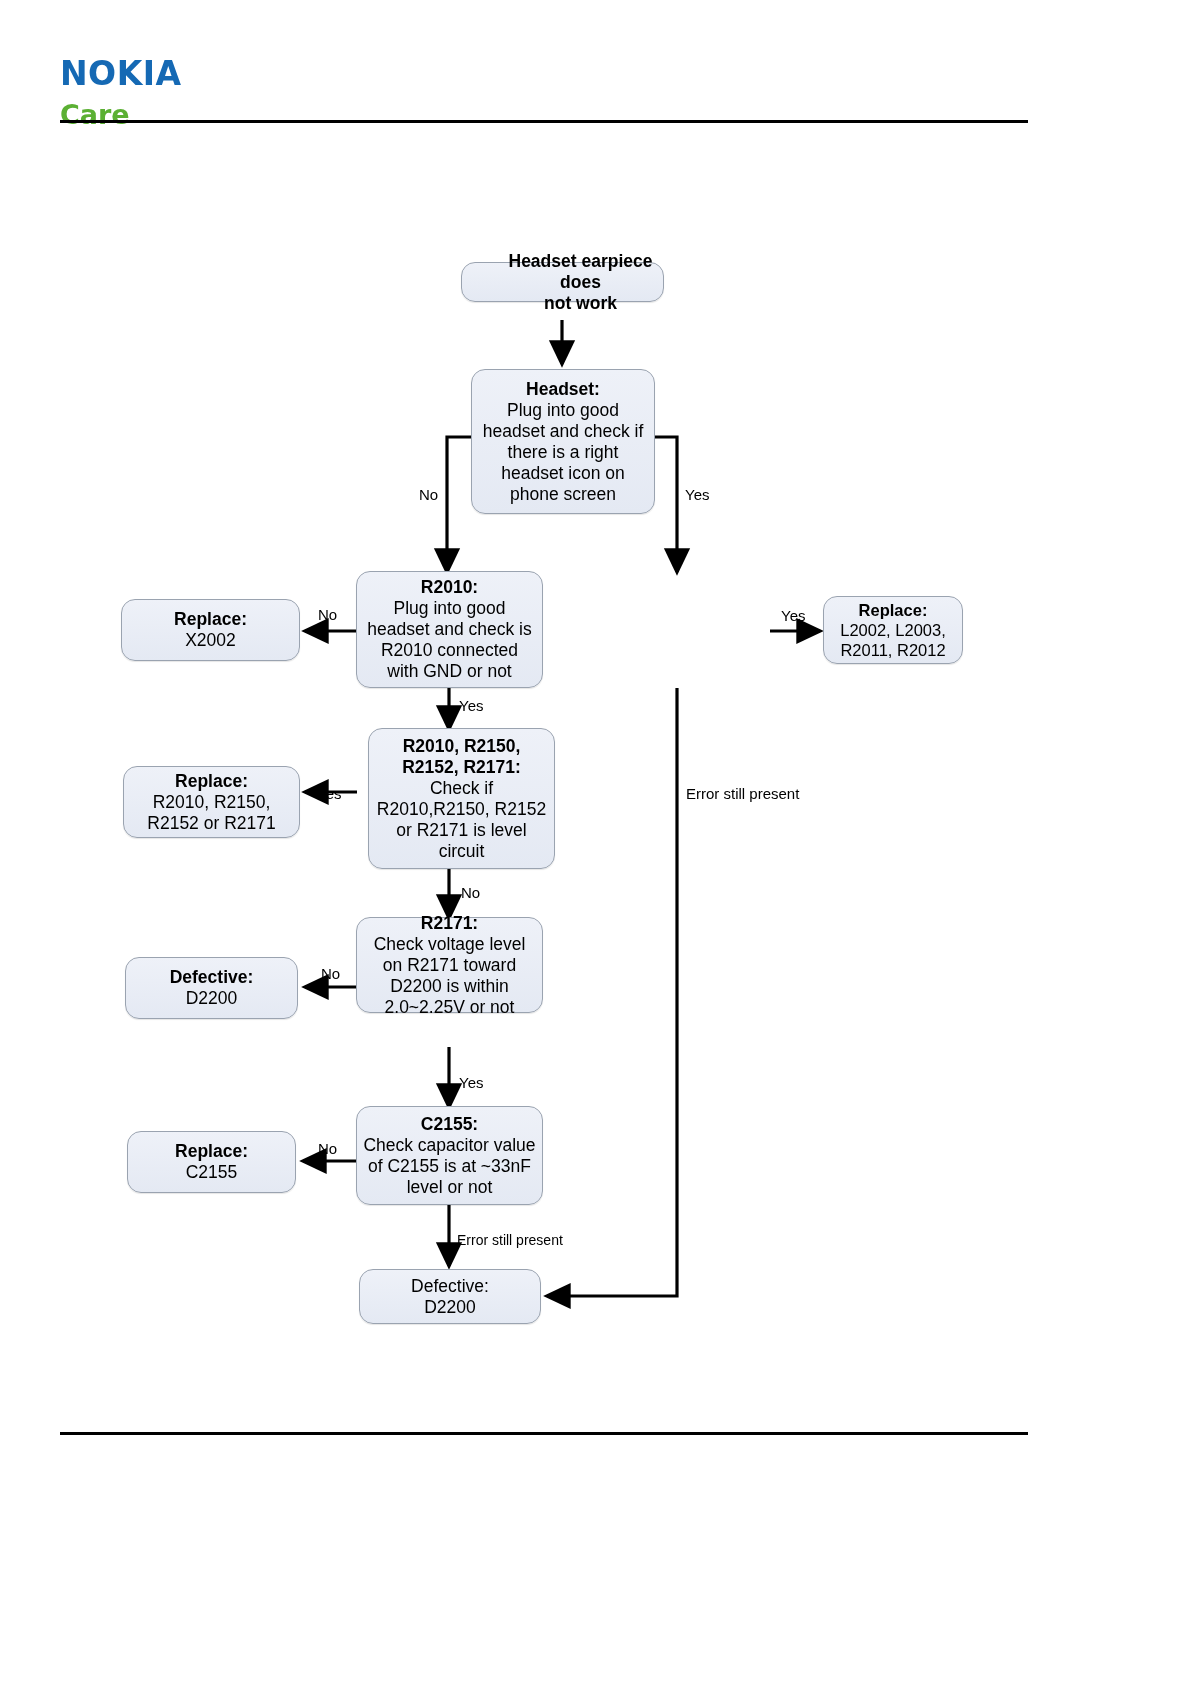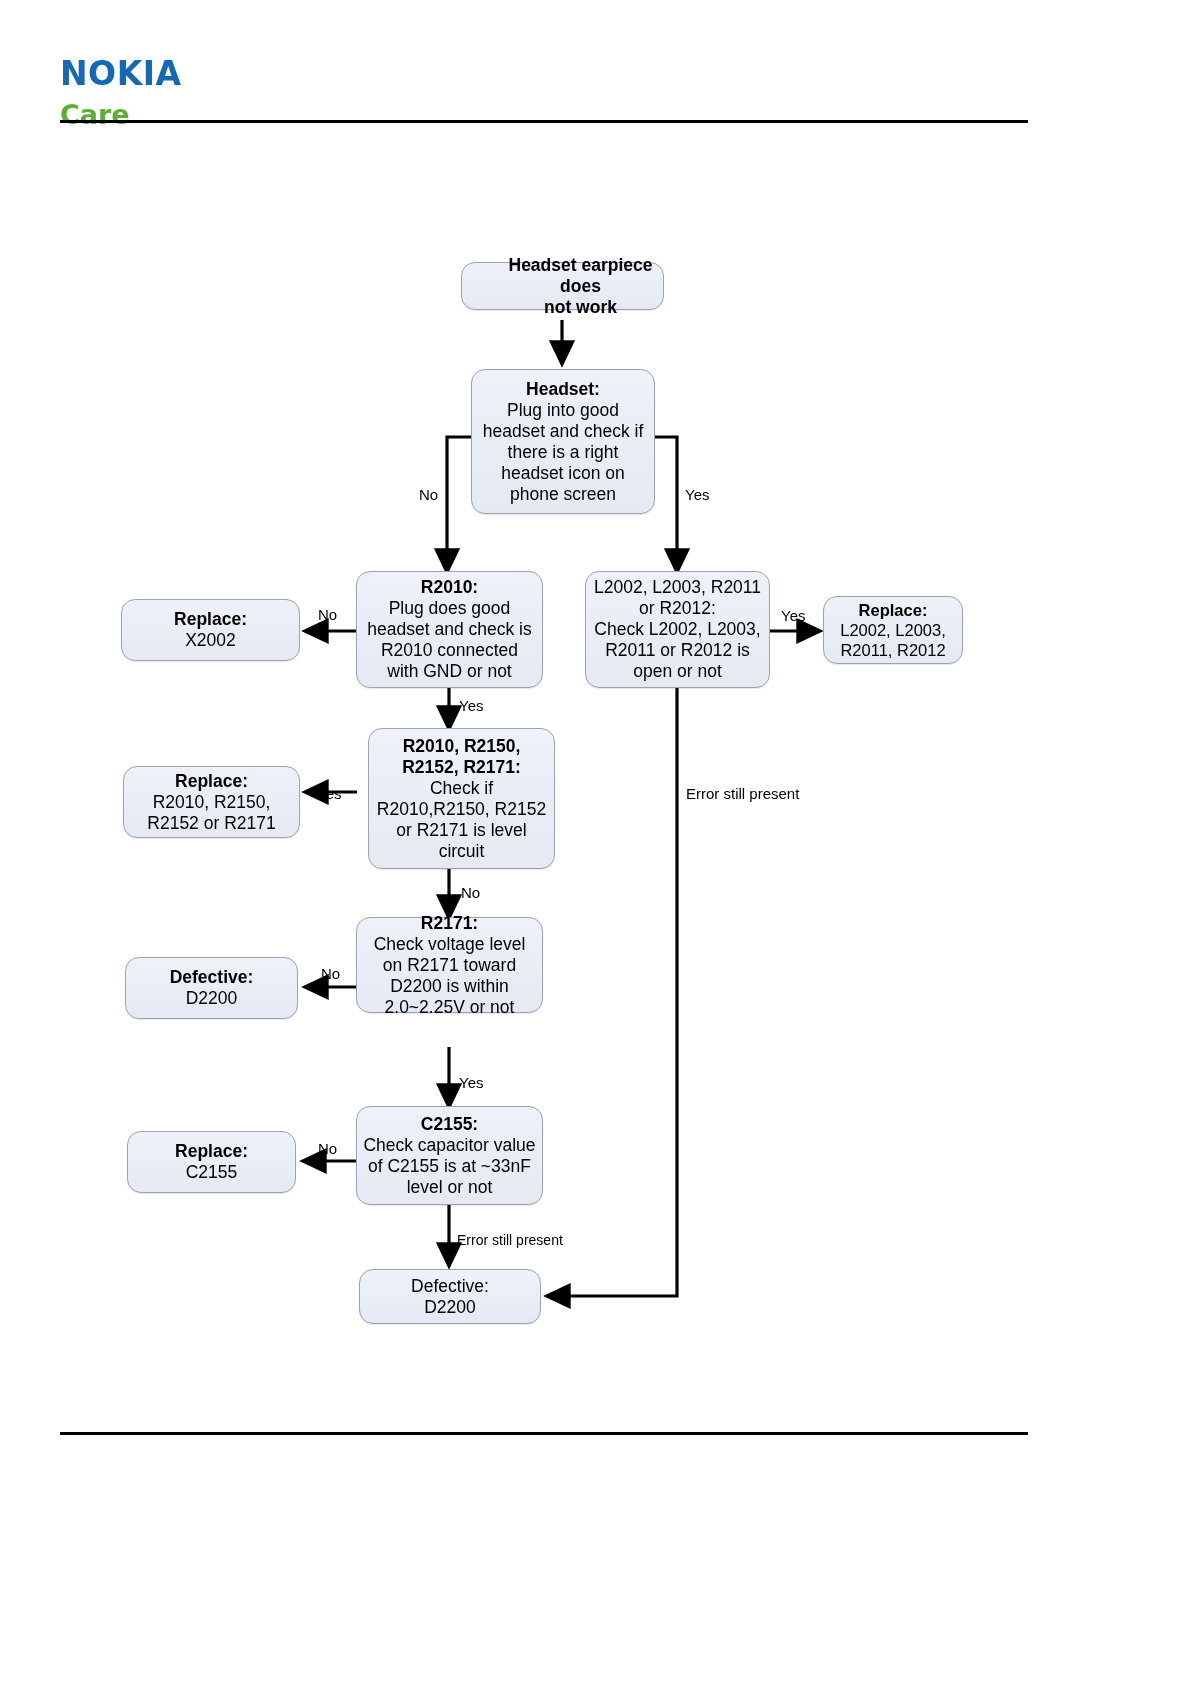--- a/index.html
+++ b/index.html
@@ -115,39 +115,35 @@
       <path d="M357,987 L305,987"></path>
 
       <path d="M449,1047 L449,1107"></path>
 
       <path d="M357,1161 L303,1161"></path>
 
       <path d="M449,1205 L449,1266"></path>
     </g>
   </svg>
 
-  <div class="node" style="left:461px;top:262px;width:203px;height:48px;padding-left:42px;">
+  <div class="node" style="left:461px;top:262px;width:203px;height:40px;padding-left:42px;">
     <span class="hd">Headset earpiece does</span>
     <span class="hd">not work</span>
   </div>
 
   <div class="node" style="left:471px;top:369px;width:184px;height:145px;">
     <span class="hd">Headset:</span>
     <span class="bd">Plug into good headset and check if there is a right headset icon on phone screen</span>
   </div>
 
   <div class="node" style="left:356px;top:571px;width:187px;height:117px;">
     <span class="hd">R2010:</span>
-    <span class="bd">Plug does good headset and check is R2010 connected with GND or not</span>
-  </div>
-
-  <div class="node" style="left:585px;top:571px;width:185px;height:117px;">
-    <span class="bd">L2002, L2003, R2011 or R2012:</span>
-    <span class="bd">Check L2002, L2003, R2011 or R2012 is open or not</span>
-  </div>
+    <span class="bd">Plug into good headset and check is R2010 connected with GND or not</span>
+  </div>
+
 
   <div class="node" style="left:121px;top:599px;width:179px;height:62px;">
     <span class="hd">Replace:</span>
     <span class="bd">X2002</span>
   </div>
 
   <div class="node small" style="left:823px;top:596px;width:140px;height:68px;">
     <span class="hd">Replace:</span>
     <span class="bd">L2002, L2003, R2011, R2012</span>
   </div>

